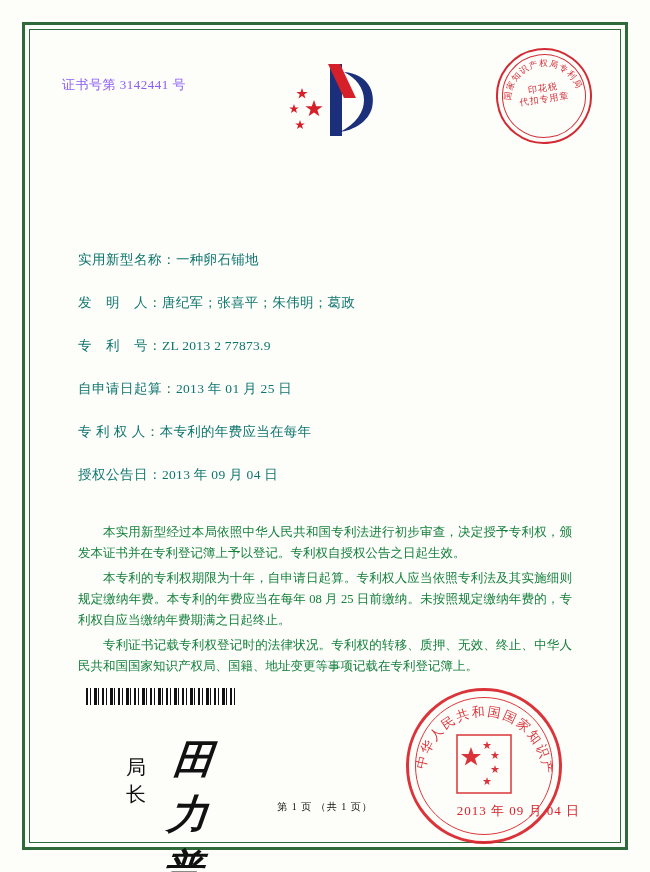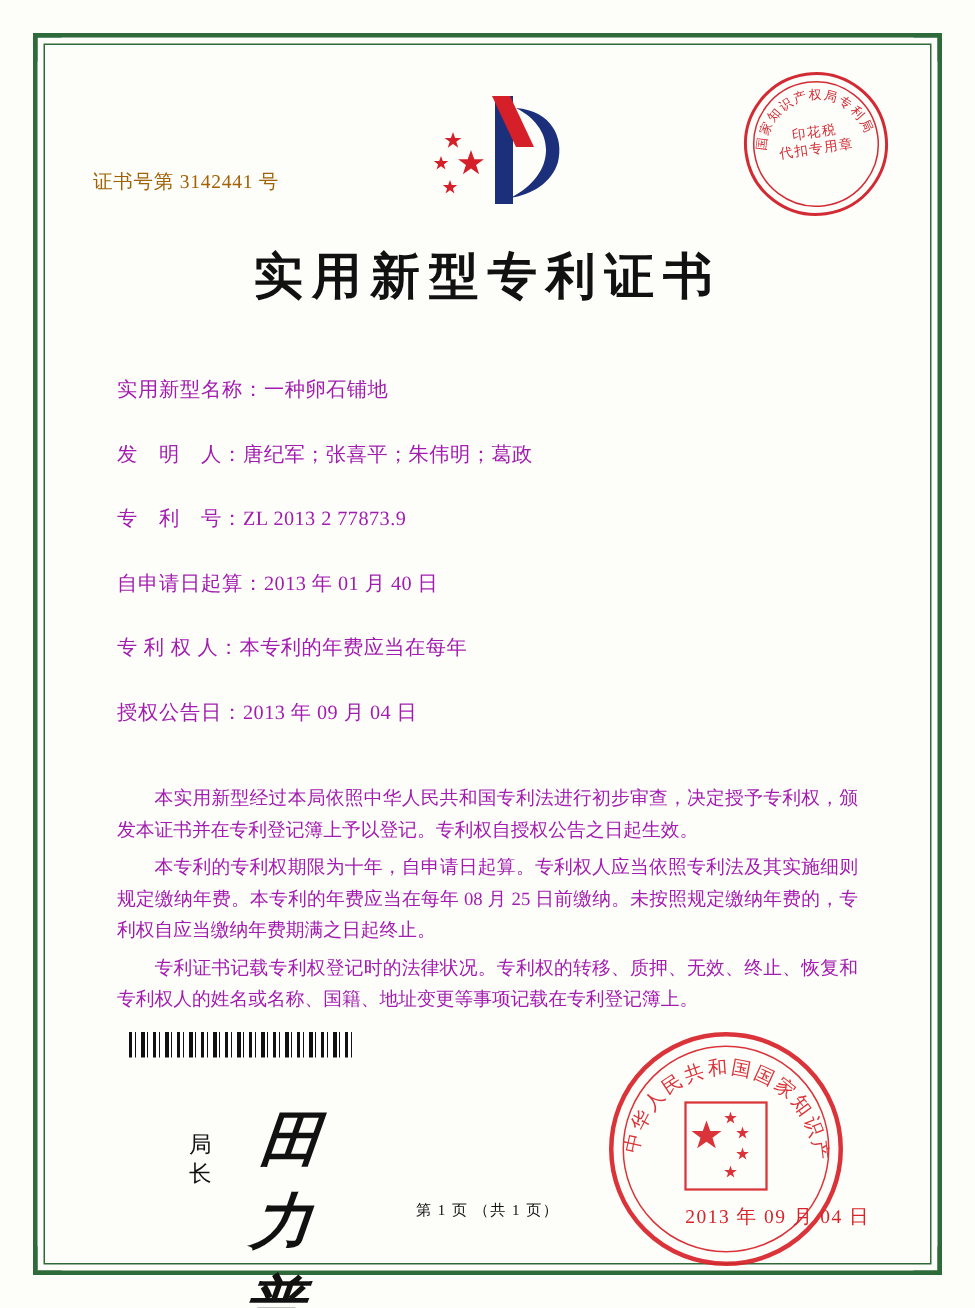--- a/index.html
+++ b/index.html
@@ -53,22 +53,21 @@
     height: 792px;
   }
 
   
   .cert-no {
     position: absolute;
     left: 22px;
     top: 36px;
     font-size: 13px;
     letter-spacing: 0.5px;
-    color: #a16207;
-    margin-top: 36px;
+    color: #8b5cf6;
   }
 
   
   .emblem {
     position: absolute;
     left: 228px;
     top: 18px;
     width: 115px;
     height: 85px;
   }
@@ -127,41 +126,41 @@
   .fields {
     position: absolute;
     left: 38px;
     top: 210px;
     width: 500px;
   }
   .field-row {
     font-size: 13.5px;
     line-height: 19px;
     margin-bottom: 24px;
-    color: #a21caf;
+    color: #0f766e;
     white-space: nowrap;
   }
   .field-label {
     display: inline-block;
     letter-spacing: 0.5px;
   }
   .field-value {
     display: inline-block;
     letter-spacing: 0.3px;
   }
 
   
   .paragraphs {
     position: absolute;
     left: 38px;
     top: 482px;
     width: 494px;
     font-size: 12.5px;
     line-height: 21px;
-    color: #a21caf;
+    color: #15803d;
     text-align: justify;
   }
   .paragraphs p {
     margin: 0 0 4px 0;
     text-indent: 25px;
   }
 
   
   .barcode {
     position: absolute;
@@ -182,21 +181,21 @@
     position: absolute;
     left: 86px;
     top: 690px;
     font-size: 14px;
     color: #111;
   }
   .sig-label {
     position: absolute;
     left: 0;
     top: 24px;
-    font-size: 15px;
+    font-size: 20px;
     letter-spacing: 1px;
   }
   .sig-script {
     position: absolute;
     left: 42px;
     top: 2px;
     font-size: 40px;
     font-family: "Liberation Serif", serif;
     font-style: italic;
     font-weight: bold;
@@ -281,47 +280,46 @@
         <text font-size="8.5" fill="#d0202a" font-family="Liberation Serif, serif" letter-spacing="1.2">
           <textPath href="#topArc" startOffset="4%">国家知识产权局专利局</textPath>
         </text>
       </svg>
       <div class="center-lines">
         <div>印花税</div>
         <div>代扣专用章</div>
       </div>
     </div>
 
-    <div class="title">实用新型专利证书</div>
 
     <div class="fields">
       <div class="field-row">
         <span class="field-label">实用新型名称：</span><span class="field-value">一种卵石铺地</span>
       </div>
       <div class="field-row">
         <span class="field-label">发　明　人：</span><span class="field-value">唐纪军；张喜平；朱伟明；葛政</span>
       </div>
       <div class="field-row">
         <span class="field-label">专　利　号：</span><span class="field-value">ZL 2013 2 77873.9</span>
       </div>
       <div class="field-row">
-        <span class="field-label">自申请日起算：</span><span class="field-value">2013 年 01 月 40 日</span>
+        <span class="field-label">自申请日起算：</span><span class="field-value">2013 年 01 月 25 日</span>
       </div>
       <div class="field-row">
         <span class="field-label">专 利 权 人：</span><span class="field-value">本专利的年费应当在每年</span>
       </div>
       <div class="field-row">
         <span class="field-label">授权公告日：</span><span class="field-value">2013 年 09 月 04 日</span>
       </div>
     </div>
 
     <div class="paragraphs">
       <p>本实用新型经过本局依照中华人民共和国专利法进行初步审查，决定授予专利权，颁发本证书并在专利登记簿上予以登记。专利权自授权公告之日起生效。</p>
       <p>本专利的专利权期限为十年，自申请日起算。专利权人应当依照专利法及其实施细则规定缴纳年费。本专利的年费应当在每年 08 月 25 日前缴纳。未按照规定缴纳年费的，专利权自应当缴纳年费期满之日起终止。</p>
-      <p>专利证书记载专利权登记时的法律状况。专利权的转移、质押、无效、终止、恢复和专利权人的姓名或名称、国籍、地址变更等事项记载在专利登记簿上。</p>
+      <p>专利证书记载专利权登记时的法律状况。专利权的转移、质押、无效、终止、中华人民共和国国家知识产权局、国籍、地址变更等事项记载在专利登记簿上。</p>
     </div>
 
     <div class="barcode"></div>
 
     <div class="signature-block">
       <span class="sig-label">局长</span>
       <span class="sig-script">田力普</span>
     </div>
 
     <div class="seal-main">

